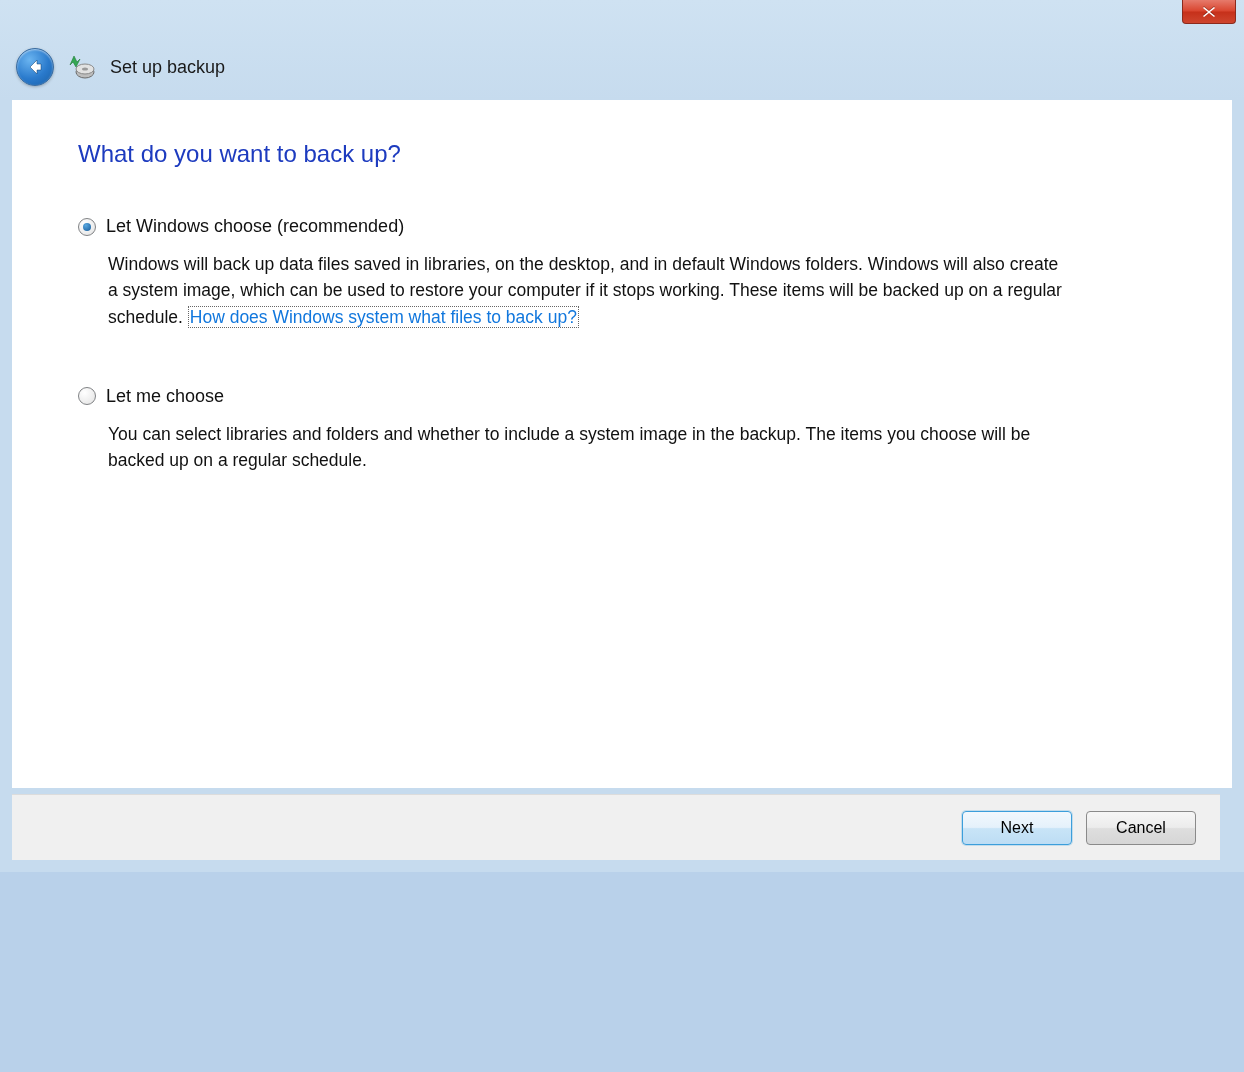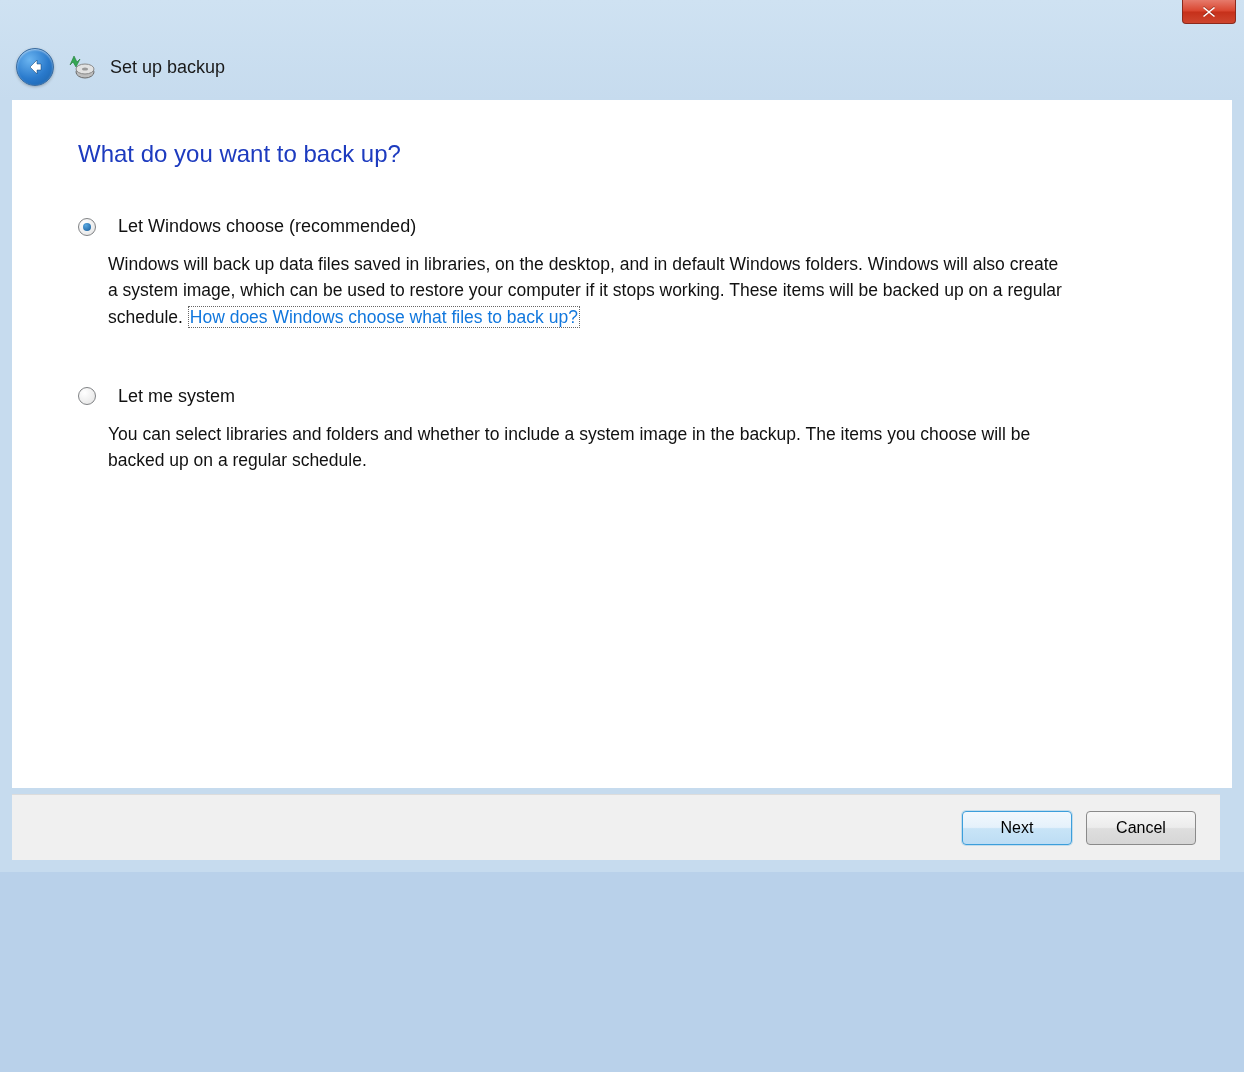--- a/index.html
+++ b/index.html
@@ -79,21 +79,21 @@
       font-weight: 400;
       color: #1d3bbf;
       margin-bottom: 48px;
     }
     .option {
       margin-bottom: 56px;
     }
     .option-row {
       display: flex;
       align-items: center;
-      gap: 22px;
+      gap: 10px;
       margin-bottom: 14px;
     }
     .radio {
       width: 18px;
       height: 18px;
       border-radius: 50%;
       border: 1px solid #808285;
       background: radial-gradient(circle at 35% 30%, #ffffff, #e2e2e2);
       position: relative;
       flex-shrink: 0;
@@ -193,28 +193,28 @@
 
   <div class="content">
     <h1 class="main-heading">What do you want to back up?</h1>
 
     <div class="option">
       <div class="option-row">
         <span class="radio checked"></span>
         <span class="option-label">Let Windows choose (recommended)</span>
       </div>
       <p class="option-desc">
-        <span>Windows will back up data files saved in libraries, on the desktop, and in default Windows folders. Windows will also create a system image, which can be used to restore your computer if it stops working. These items will be backed up on a regular schedule. </span><a class="help-link">How does Windows choose what files to back up?</a>
+        <span>Windows will back up data files saved in libraries, on the desktop, and in default Windows folders. Windows will also create a system image, which can be used to restore your computer if it stops working. These items will be backed up on a regular schedule. </span><a class="help-link">How does Windows system what files to back up?</a>
       </p>
     </div>
 
     <div class="option">
       <div class="option-row">
         <span class="radio"></span>
-        <span class="option-label">Let me system</span>
+        <span class="option-label">Let me choose</span>
       </div>
       <p class="option-desc">
         <span>You can select libraries and folders and whether to include a system image in the backup. The items you choose will be backed up on a regular schedule.</span>
       </p>
     </div>
   </div>
 
   <div class="footer">
     <button class="btn btn-default">Next</button>
     <button class="btn btn-normal">Cancel</button>

